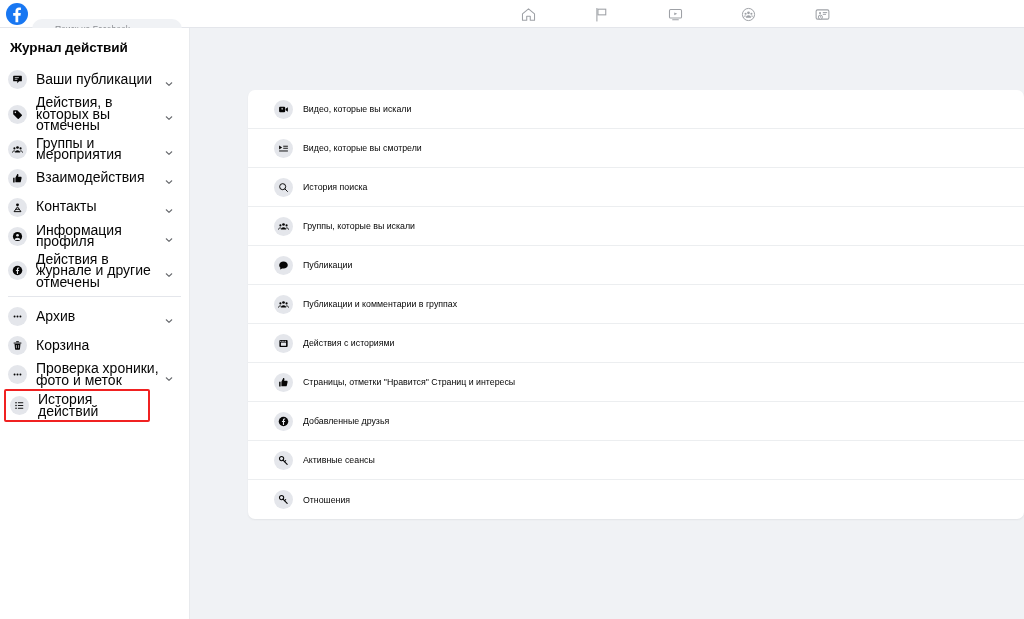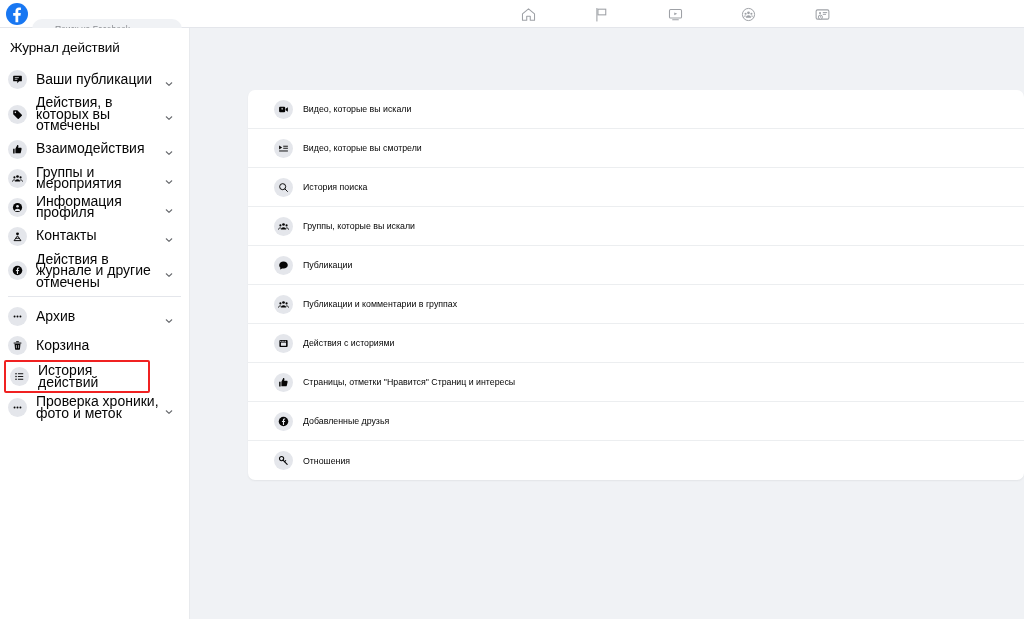--- a/index.html
+++ b/index.html
@@ -51,21 +51,21 @@
 
   
   .sidebar {
     position: absolute; left: 0; top: 28px;
     width: 190px; height: 591px;
     background: #ffffff;
     border-right: 1px solid #e8eaed;
     overflow: hidden;
   }
   .side-title {
-    font-size: 13.5px; font-weight: normal; color: #050505;
+    font-size: 13.5px; font-weight: bold; color: #050505;
     padding: 12px 0 10px 10px; letter-spacing: -0.1px;
   }
   .side-item {
     position: relative;
     display: flex; align-items: center;
     min-height: 29px;
     padding: 3px 8px 3px 8px;
     cursor: pointer;
   }
   .side-icon {
@@ -225,67 +225,67 @@
             </svg>
           </span>
           <span class="side-label">Действия, в которых вы отмечены</span>
           <span class="chev"><svg width="10" height="10" viewBox="0 0 16 16">
               <path d="M3.6 6 L8 10.2 L12.4 6" fill="none" stroke="#65676b" stroke-width="1.7" stroke-linecap="round" stroke-linejoin="round"></path>
             </svg></span>
         </div>
         <div class="side-item">
           <span class="side-icon">
             <svg width="11" height="11" viewBox="0 0 24 24">
-              <path fill="#050505" d="M2.5 10.5h3.2v10H2.5z"></path>
-              <path fill="#050505" d="M7.4 10.3 L11.6 2.4 c1.5-.3 2.6.8 2.4 2.3 l-.6 3.7 h5.4 c1.4 0 2.4 1.2 2.1 2.6 l-1.6 7.4 c-.2 1.1-1.2 2-2.4 2 H7.4 z"></path>
-            </svg>
-          </span>
-          <span class="side-label">Взаимодействия</span>
-          <span class="chev"><svg width="10" height="10" viewBox="0 0 16 16">
-              <path d="M3.6 6 L8 10.2 L12.4 6" fill="none" stroke="#65676b" stroke-width="1.7" stroke-linecap="round" stroke-linejoin="round"></path>
-            </svg></span>
-        </div>
-        <div class="side-item">
-          <span class="side-icon">
-            <svg width="11" height="11" viewBox="0 0 24 24">
               <circle cx="12" cy="7.6" r="2.9" fill="#050505"></circle>
               <circle cx="5.3" cy="9.6" r="2.3" fill="#050505"></circle>
               <circle cx="18.7" cy="9.6" r="2.3" fill="#050505"></circle>
               <path d="M6.1 18.8 c0-3.2 2.6-5.2 5.9-5.2 s5.9 2 5.9 5.2 Z" fill="#050505"></path>
               <path d="M1 18.8 c0-2.3 1.6-3.7 3.8-3.7 c.7 0 1.4.1 1.9.4" fill="none" stroke="#050505" stroke-width="1.8"></path>
               <path d="M23 18.8 c0-2.3-1.6-3.7-3.8-3.7 c-.7 0-1.4.1-1.9.4" fill="none" stroke="#050505" stroke-width="1.8"></path>
             </svg>
           </span>
           <span class="side-label">Группы и мероприятия</span>
           <span class="chev"><svg width="10" height="10" viewBox="0 0 16 16">
               <path d="M3.6 6 L8 10.2 L12.4 6" fill="none" stroke="#65676b" stroke-width="1.7" stroke-linecap="round" stroke-linejoin="round"></path>
             </svg></span>
         </div>
         <div class="side-item">
           <span class="side-icon">
             <svg width="11" height="11" viewBox="0 0 24 24">
+              <path fill="#050505" d="M2.5 10.5h3.2v10H2.5z"></path>
+              <path fill="#050505" d="M7.4 10.3 L11.6 2.4 c1.5-.3 2.6.8 2.4 2.3 l-.6 3.7 h5.4 c1.4 0 2.4 1.2 2.1 2.6 l-1.6 7.4 c-.2 1.1-1.2 2-2.4 2 H7.4 z"></path>
+            </svg>
+          </span>
+          <span class="side-label">Взаимодействия</span>
+          <span class="chev"><svg width="10" height="10" viewBox="0 0 16 16">
+              <path d="M3.6 6 L8 10.2 L12.4 6" fill="none" stroke="#65676b" stroke-width="1.7" stroke-linecap="round" stroke-linejoin="round"></path>
+            </svg></span>
+        </div>
+        <div class="side-item">
+          <span class="side-icon">
+            <svg width="11" height="11" viewBox="0 0 24 24">
+              <circle cx="12" cy="6.2" r="3.2" fill="#050505"></circle>
+              <path d="M12 10.5 L19.5 21 h-15 Z" fill="none" stroke="#050505" stroke-width="2.1" stroke-linejoin="round"></path>
+              <line x1="7.5" y1="16" x2="16.5" y2="16" stroke="#050505" stroke-width="1.9"></line>
+            </svg>
+          </span>
+          <span class="side-label">Контакты</span>
+          <span class="chev"><svg width="10" height="10" viewBox="0 0 16 16">
+              <path d="M3.6 6 L8 10.2 L12.4 6" fill="none" stroke="#65676b" stroke-width="1.7" stroke-linecap="round" stroke-linejoin="round"></path>
+            </svg></span>
+        </div>
+        <div class="side-item">
+          <span class="side-icon">
+            <svg width="11" height="11" viewBox="0 0 24 24">
               <circle cx="12" cy="12" r="10" fill="#050505"></circle>
               <circle cx="12" cy="9.3" r="2.9" fill="#e4e6eb"></circle>
               <path d="M5.6 19.4 c.6-3 3.2-4.6 6.4-4.6 s5.8 1.6 6.4 4.6 Z" fill="#e4e6eb"></path>
             </svg>
           </span>
           <span class="side-label">Информация профиля</span>
-          <span class="chev"><svg width="10" height="10" viewBox="0 0 16 16">
-              <path d="M3.6 6 L8 10.2 L12.4 6" fill="none" stroke="#65676b" stroke-width="1.7" stroke-linecap="round" stroke-linejoin="round"></path>
-            </svg></span>
-        </div>
-        <div class="side-item">
-          <span class="side-icon">
-            <svg width="11" height="11" viewBox="0 0 24 24">
-              <circle cx="12" cy="6.2" r="3.2" fill="#050505"></circle>
-              <path d="M12 10.5 L19.5 21 h-15 Z" fill="none" stroke="#050505" stroke-width="2.1" stroke-linejoin="round"></path>
-              <line x1="7.5" y1="16" x2="16.5" y2="16" stroke="#050505" stroke-width="1.9"></line>
-            </svg>
-          </span>
-          <span class="side-label">Контакты</span>
           <span class="chev"><svg width="10" height="10" viewBox="0 0 16 16">
               <path d="M3.6 6 L8 10.2 L12.4 6" fill="none" stroke="#65676b" stroke-width="1.7" stroke-linecap="round" stroke-linejoin="round"></path>
             </svg></span>
         </div>
         <div class="side-item">
           <span class="side-icon">
             <svg width="11" height="11" viewBox="0 0 24 24">
               <circle cx="12" cy="12" r="10.4" fill="#050505"></circle>
               <path fill="#e4e6eb" d="M13.2 19.6v-6.4h2.1l.32-2.5h-2.42V9.1c0-.72.2-1.2 1.24-1.2h1.26V5.66c-.22-.03-.98-.1-1.86-.1-1.86 0-3.14 1.14-3.14 3.22v1.9H8.6v2.5h2.1v6.42z"></path>
             </svg>
@@ -313,47 +313,47 @@
           <span class="side-icon">
             <svg width="11" height="11" viewBox="0 0 24 24">
               <path fill="#050505" d="M3.6 5.6h16.8v2.2H3.6z"></path>
               <path fill="#050505" d="M9.1 2.6h5.8v2.2H9.1z"></path>
               <path fill="#050505" d="M5.6 8.6h12.8l-1 11.2a1.6 1.6 0 0 1-1.6 1.5H8.2a1.6 1.6 0 0 1-1.6-1.5z"></path>
               <rect x="8.6" y="11" width="1.5" height="7" fill="#e4e6eb"></rect>
               <rect x="13.9" y="11" width="1.5" height="7" fill="#e4e6eb"></rect>
             </svg>
           </span>
           <span class="side-label">Корзина</span>
+        </div>
+        <div class="side-item">
+          <span class="side-icon">
+            <svg width="11" height="11" viewBox="0 0 24 24">
+              <circle cx="5.6" cy="12" r="2.1" fill="#050505"></circle>
+              <circle cx="12" cy="12" r="2.1" fill="#050505"></circle>
+              <circle cx="18.4" cy="12" r="2.1" fill="#050505"></circle>
+            </svg>
+          </span>
+          <span class="side-label">Проверка хроники, фото и меток</span>
+          <span class="chev"><svg width="10" height="10" viewBox="0 0 16 16">
+              <path d="M3.6 6 L8 10.2 L12.4 6" fill="none" stroke="#65676b" stroke-width="1.7" stroke-linecap="round" stroke-linejoin="round"></path>
+            </svg></span>
         </div>
         <div class="side-item selected">
           <span class="side-icon">
             <svg width="11" height="11" viewBox="0 0 24 24">
               <circle cx="4.4" cy="6" r="1.7" fill="#050505"></circle>
               <circle cx="4.4" cy="12" r="1.7" fill="#050505"></circle>
               <circle cx="4.4" cy="18" r="1.7" fill="#050505"></circle>
               <rect x="8.6" y="5" width="11.5" height="2" fill="#050505"></rect>
               <rect x="8.6" y="11" width="11.5" height="2" fill="#050505"></rect>
               <rect x="8.6" y="17" width="11.5" height="2" fill="#050505"></rect>
             </svg>
           </span>
           <span class="side-label">История действий</span>
         </div>
-        <div class="side-item">
-          <span class="side-icon">
-            <svg width="11" height="11" viewBox="0 0 24 24">
-              <circle cx="5.6" cy="12" r="2.1" fill="#050505"></circle>
-              <circle cx="12" cy="12" r="2.1" fill="#050505"></circle>
-              <circle cx="18.4" cy="12" r="2.1" fill="#050505"></circle>
-            </svg>
-          </span>
-          <span class="side-label">Проверка хроники, фото и меток</span>
-          <span class="chev"><svg width="10" height="10" viewBox="0 0 16 16">
-              <path d="M3.6 6 L8 10.2 L12.4 6" fill="none" stroke="#65676b" stroke-width="1.7" stroke-linecap="round" stroke-linejoin="round"></path>
-            </svg></span>
-        </div>
       </div>
   </div>
 
   <div class="main">
     <div class="card">
       <div id="row-list">
           <div class="row">
             <span class="row-icon">
               <svg width="11" height="11" viewBox="0 0 24 24">
                 <rect x="2.4" y="6" width="13.2" height="12" rx="2.2" fill="#050505"></rect>
@@ -450,19 +450,29 @@
             <span class="row-label">Добавленные друзья</span>
           </div>
           <div class="row">
             <span class="row-icon">
               <svg width="11" height="11" viewBox="0 0 24 24">
                 <circle cx="7.8" cy="7.8" r="4.6" fill="none" stroke="#050505" stroke-width="2.4"></circle>
                 <line x1="10.9" y1="11" x2="20" y2="20.4" stroke="#050505" stroke-width="2.4" stroke-linecap="round"></line>
                 <line x1="14.3" y1="14.6" x2="16.8" y2="12.2" stroke="#050505" stroke-width="2.2" stroke-linecap="round"></line>
               </svg>
             </span>
+            <span class="row-label">Активные сеансы</span>
+          </div>
+          <div class="row">
+            <span class="row-icon">
+              <svg width="11" height="11" viewBox="0 0 24 24">
+                <circle cx="7.8" cy="7.8" r="4.6" fill="none" stroke="#050505" stroke-width="2.4"></circle>
+                <line x1="10.9" y1="11" x2="20" y2="20.4" stroke="#050505" stroke-width="2.4" stroke-linecap="round"></line>
+                <line x1="14.3" y1="14.6" x2="16.8" y2="12.2" stroke="#050505" stroke-width="2.2" stroke-linecap="round"></line>
+              </svg>
+            </span>
             <span class="row-label">Отношения</span>
           </div>
         </div>
     </div>
   </div>
 
 </div>
 
 </body></html>

